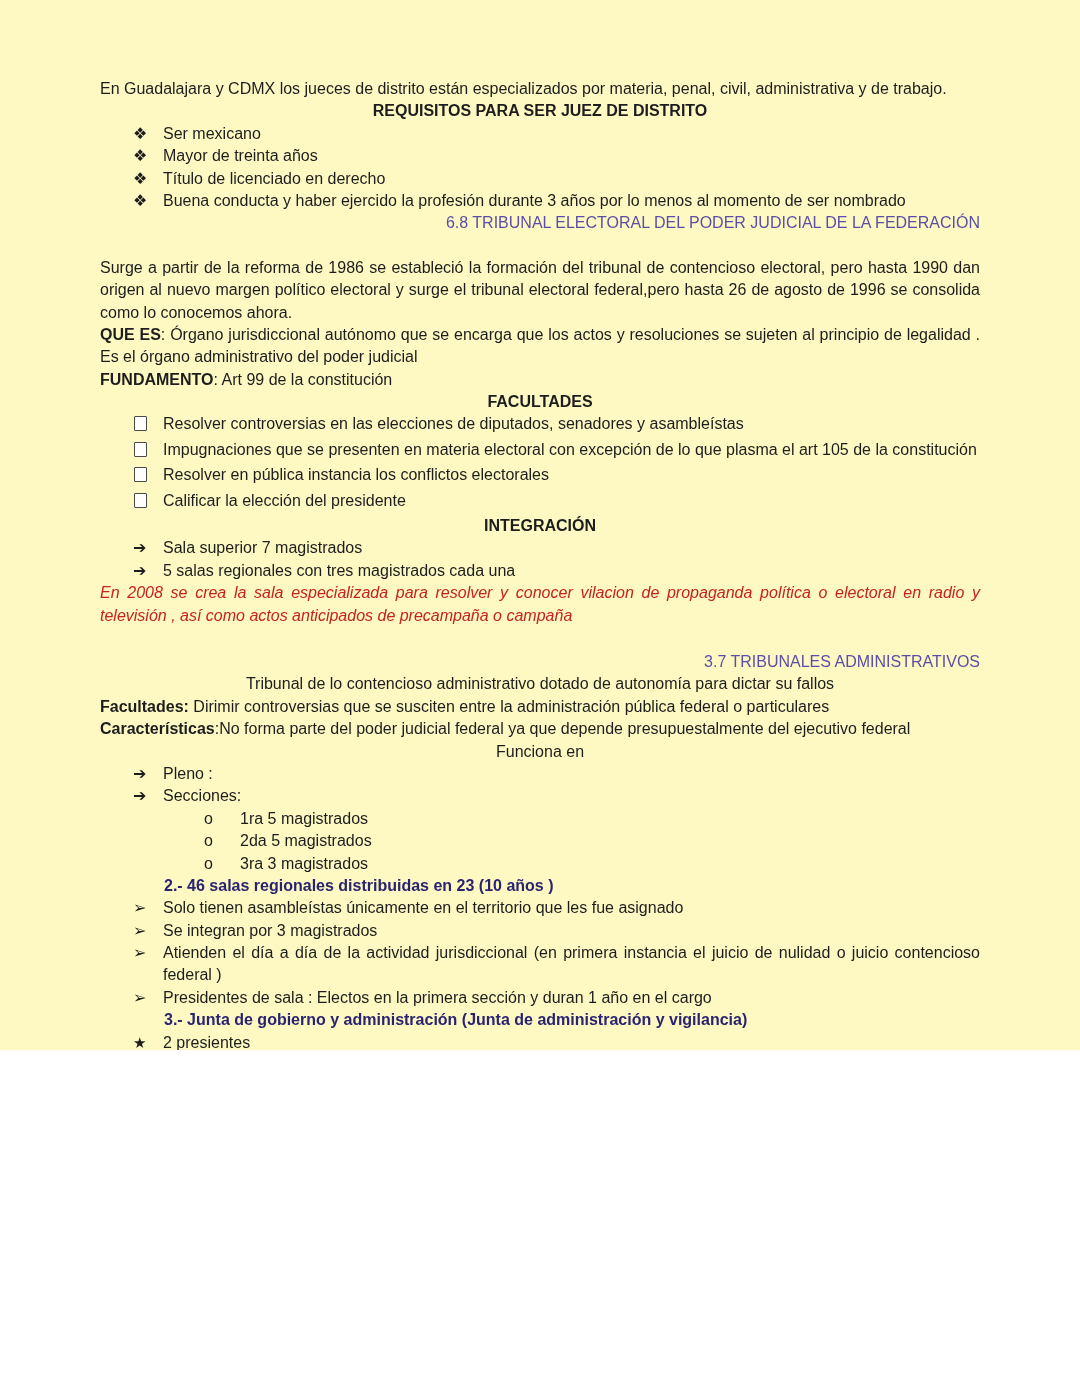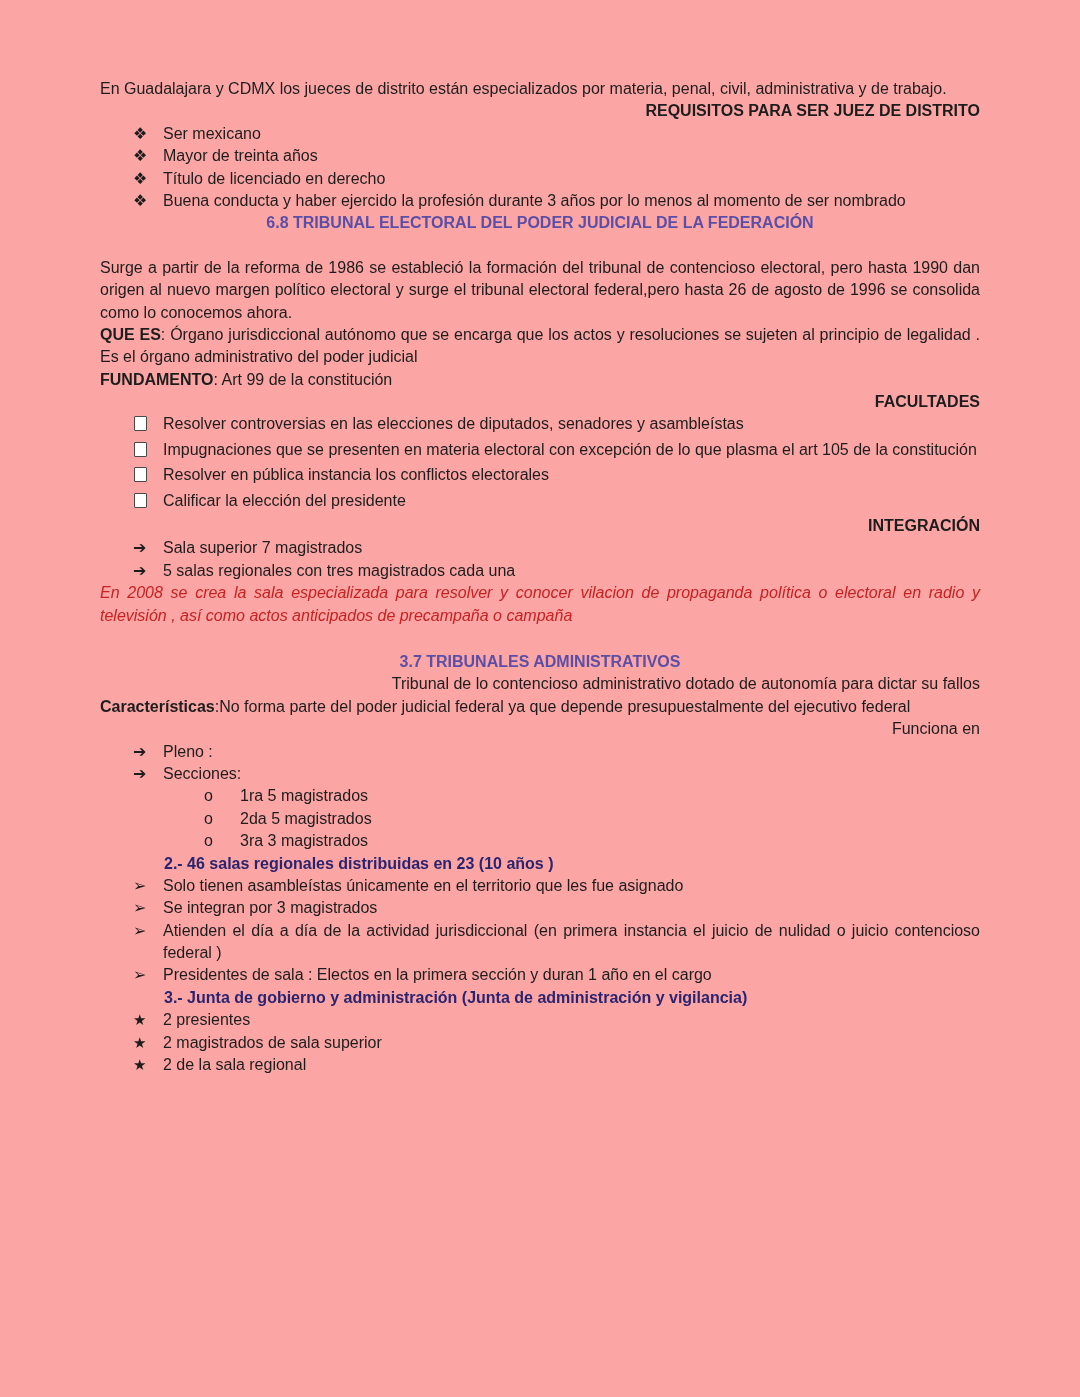--- a/index.html
+++ b/index.html
@@ -1,27 +1,27 @@
 <!DOCTYPE html>
 <html><head>
 <meta charset="utf-8">
 <style>
   html,body{margin:0;padding:0;background:#ffffff;}
   .page{
-    width:1080px;height:1397px;background:#fca5a5;box-sizing:border-box;
+    width:1080px;height:1050px;background:#fef9c3;box-sizing:border-box;
     padding:78px 100px 0 100px;
     font-family:"Liberation Sans","DejaVu Sans",sans-serif;
     font-size:16px;line-height:1.4;color:#1d1d1d;
     overflow:hidden;
   }
   p{margin:0;text-align:justify;}
-  .left{text-align:right;}
+  .left{text-align:center;}
   b{font-weight:bold;}
-  .h-bold{font-weight:bold;text-align:right;}
-  .h-purple{font-weight:bold;color:#5B4EA6;text-align:center;}
+  .h-bold{font-weight:bold;text-align:center;}
+  .h-purple{font-weight:normal;color:#5B4EA6;text-align:right;}
   .h-navy{font-weight:bold;color:#2A2470;text-align:left;margin-left:64px;}
   .red-note{color:#C62222;font-style:italic;font-weight:500;}
   .blank{height:22px;}
   .gap-sm{height:24px;}
   .list{margin:0;padding:0 0 0 33px;list-style:none;}
   .li{display:flex;align-items:flex-start;}
   .marker{flex:none;width:30px;text-align:left;}
   .li-text{flex:1;text-align:left;}
   .li-text.just{text-align:justify;}
   .check-list .li{margin-bottom:3px;}
@@ -106,20 +106,21 @@
   </ul>
 
   <p class="red-note">En 2008 se crea la sala especializada para resolver y conocer vilacion de propaganda política o electoral en radio y televisión , así como actos anticipados de precampaña o campaña</p>
 
   <div class="gap-sm"></div>
 
   <p class="h-purple">3.7 TRIBUNALES ADMINISTRATIVOS</p>
 
   <p class="left">Tribunal de lo contencioso administrativo dotado de autonomía para dictar su fallos</p>
 
+  <p><b>Facultades:</b><span> Dirimir controversias que se susciten  entre la administración pública federal o particulares</span></p>
 
   <p><b>Características</b><span>:No forma parte del poder judicial federal ya que depende presupuestalmente del ejecutivo federal</span></p>
 
 
   <p class="left">Funciona en</p>
 
   <ul class="list">
     <li class="li">
       <span class="marker">➔</span>
       <span class="li-text">Pleno :</span>

